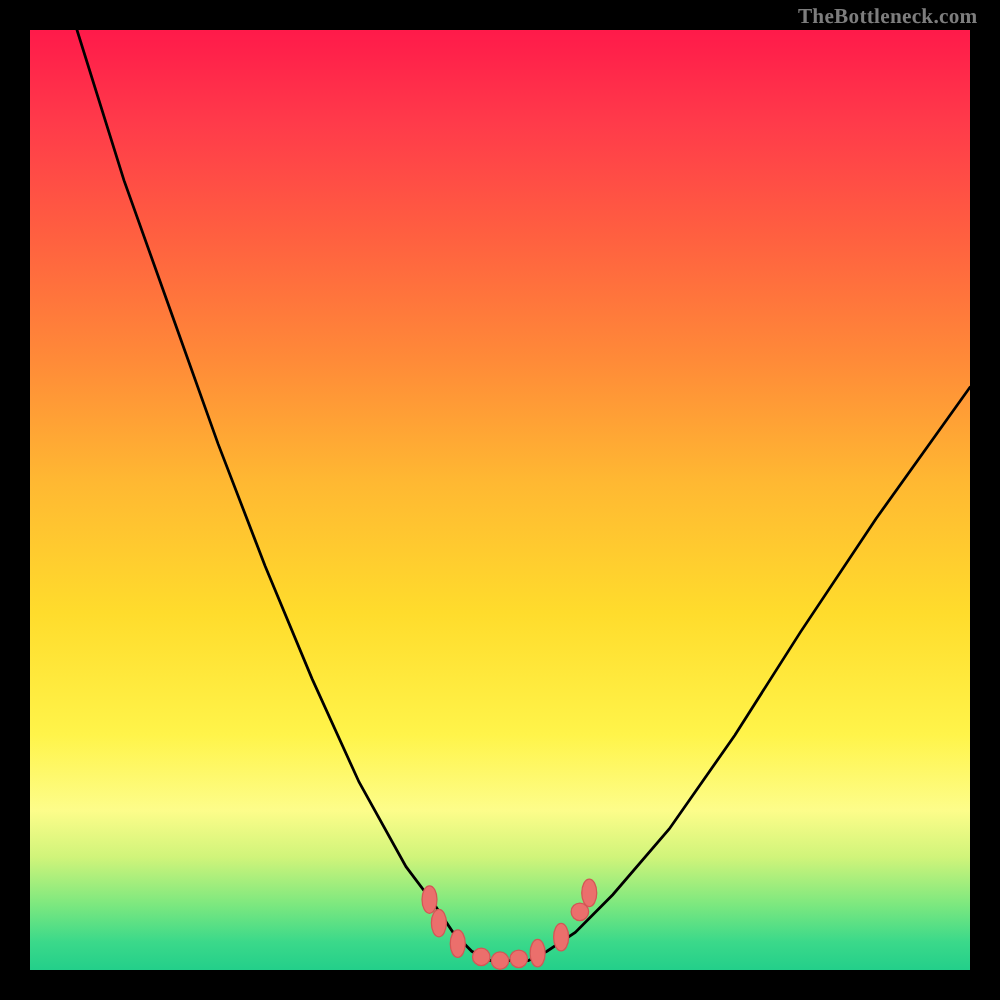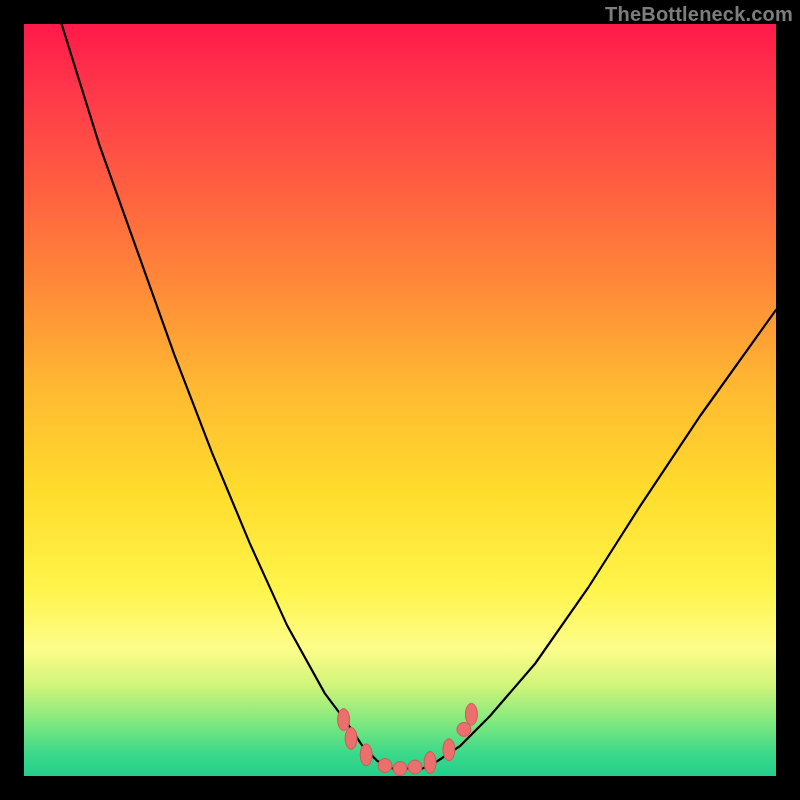--- a/index.html
+++ b/index.html
@@ -41,25 +41,26 @@
   }
   .plot svg {
     position: absolute;
     inset: 0;
     width: 100%;
     height: 100%;
   }
   .watermark {
     position: absolute;
     top: 3px;
-    right: 7px;
+    right: 18px;
     color: #7d7d7d;
-    font-size: 20px;
+    font-size: 17px;
     font-weight: 600;
     letter-spacing: 0.2px;
+    font-family: Liberation Serif, serif;
   }
 </style>
 </head>
 <body>
 
 <div class="frame">
 
   <div class="plot">
     <svg viewBox="0 0 752 752" preserveAspectRatio="none">
       <path id="curve-path" fill="none" stroke="#000000" stroke-width="2.2" stroke-linecap="round" d="M37.6 0.0 L75.2 120.3 L112.8 225.6 L150.4 330.9 L188.0 428.6 L225.6 518.9 L263.2 601.6 L300.8 669.3 L323.4 699.4 L338.4 721.9 L353.4 737.0 L368.5 744.5 L383.5 744.5 L398.6 744.5 L413.6 737.0 L436.2 721.9 L466.2 691.8 L511.4 639.2 L564.0 564.0 L616.6 481.3 L676.8 391.0 L752.0 285.8"></path>

